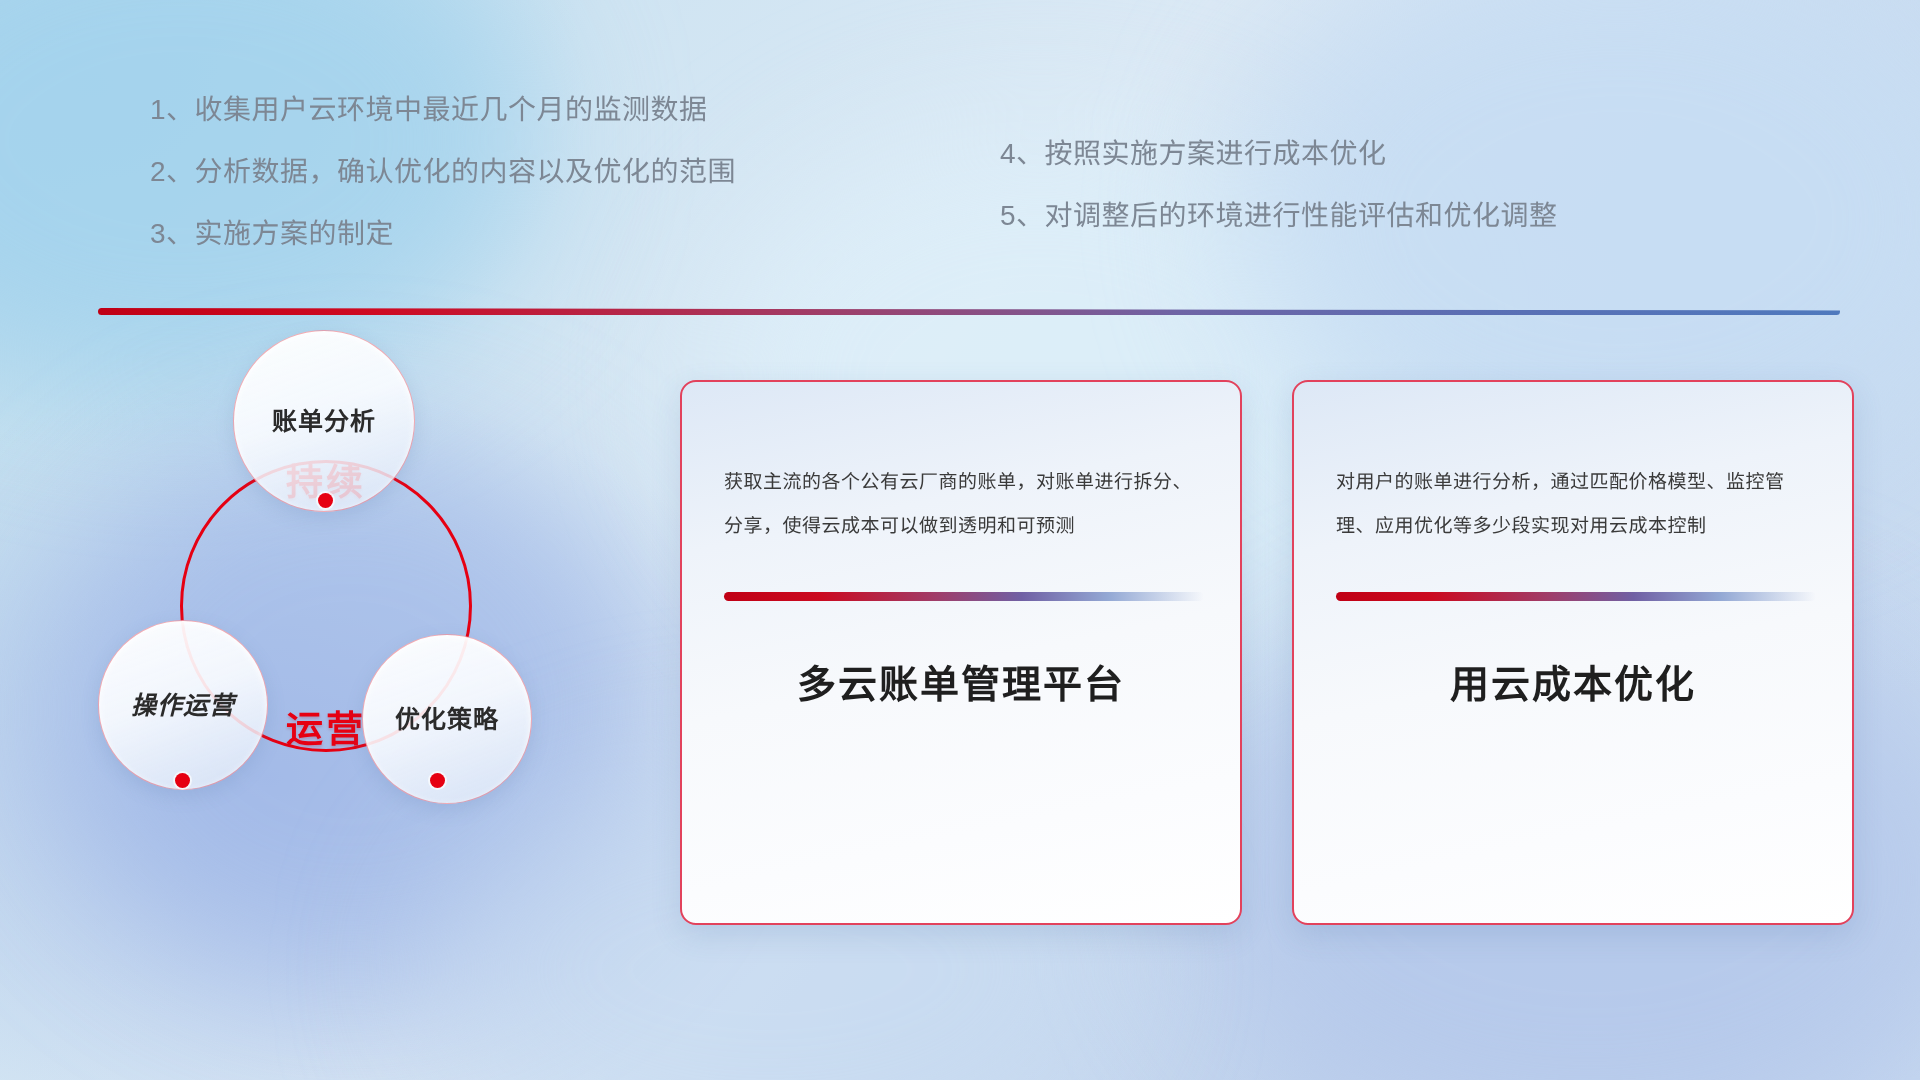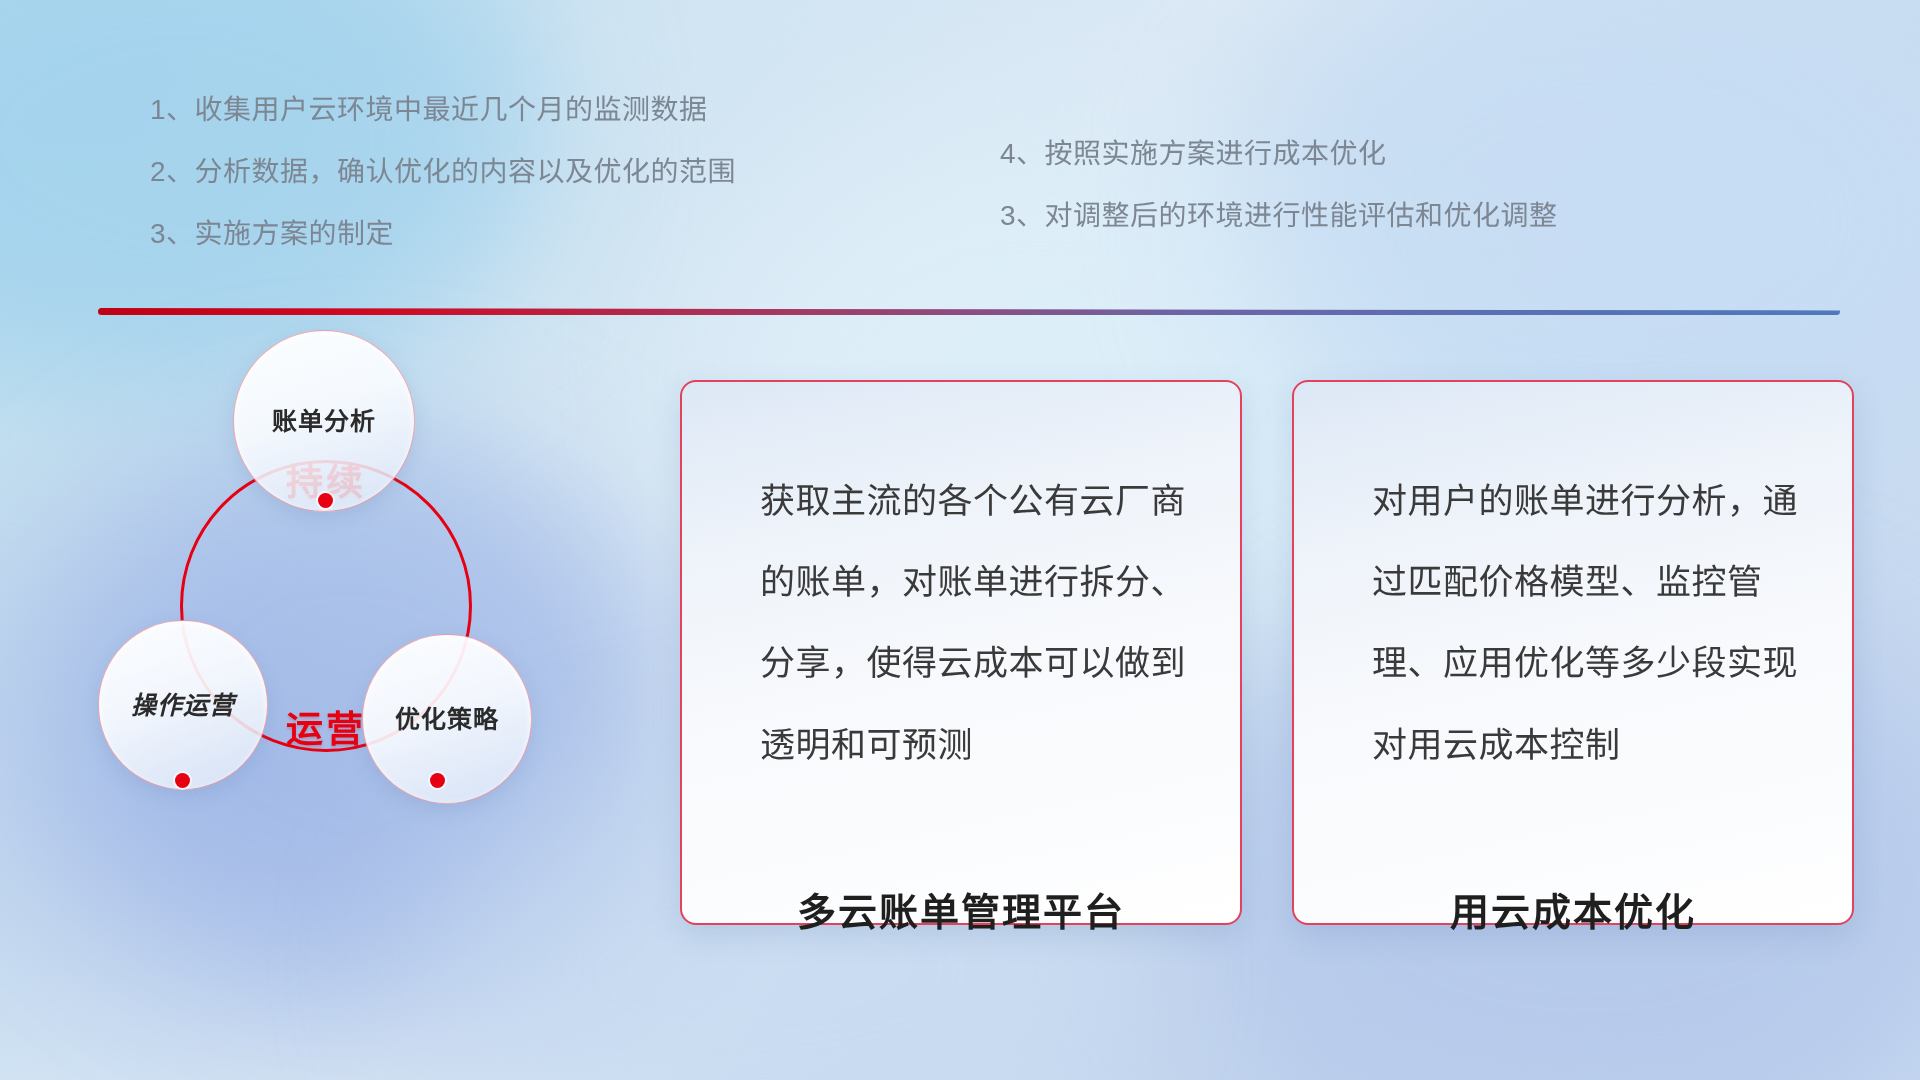--- a/index.html
+++ b/index.html
@@ -132,26 +132,25 @@
     border-radius: 16px;
     box-sizing: border-box;
     border: 2px solid #e2425c;
     background: linear-gradient(168deg, #dde8f6 0%, #eef3fa 26%, #f7f9fc 52%, #fbfcfe 78%, #ffffff 100%);
     box-shadow: 0 10px 30px rgba(70,105,160,0.16);
     padding: 78px 42px 0 42px;
     display: flex;
     flex-direction: column;
   }
   .card-body {
-    font-size: 35px;
+    font-size: 19px;
     line-height: 2.32;
     color: #3a3a3a;
     letter-spacing: 0.5px;
     flex: 0 0 auto;
-    margin-left: 36px;
   }
   .card-rule {
     margin-top: 44px;
     width: 480px;
     height: 9px;
     border-radius: 5px;
     background: linear-gradient(90deg, #c00015 0%, #cb0a20 20%, #a03c68 44%, #7060a4 62%, #93a8d4 80%, rgba(240,244,250,0) 100%);
   }
   .card-title {
     margin-top: 52px;
@@ -175,21 +174,21 @@
   <div class="blob blob-f"></div>
 
   <div class="bullets">
     <div class="bullet-col bullet-col-left">
       <div class="bullet-line">1、收集用户云环境中最近几个月的监测数据</div>
       <div class="bullet-line">2、分析数据，确认优化的内容以及优化的范围</div>
       <div class="bullet-line">3、实施方案的制定</div>
     </div>
     <div class="bullet-col bullet-col-right">
       <div class="bullet-line">4、按照实施方案进行成本优化</div>
-      <div class="bullet-line">3、对调整后的环境进行性能评估和优化调整</div>
+      <div class="bullet-line">5、对调整后的环境进行性能评估和优化调整</div>
     </div>
   </div>
 
   <div class="divider"></div>
 
   <div class="diagram">
 
     <div class="big-ring"></div>
 
     <div class="center-label">

